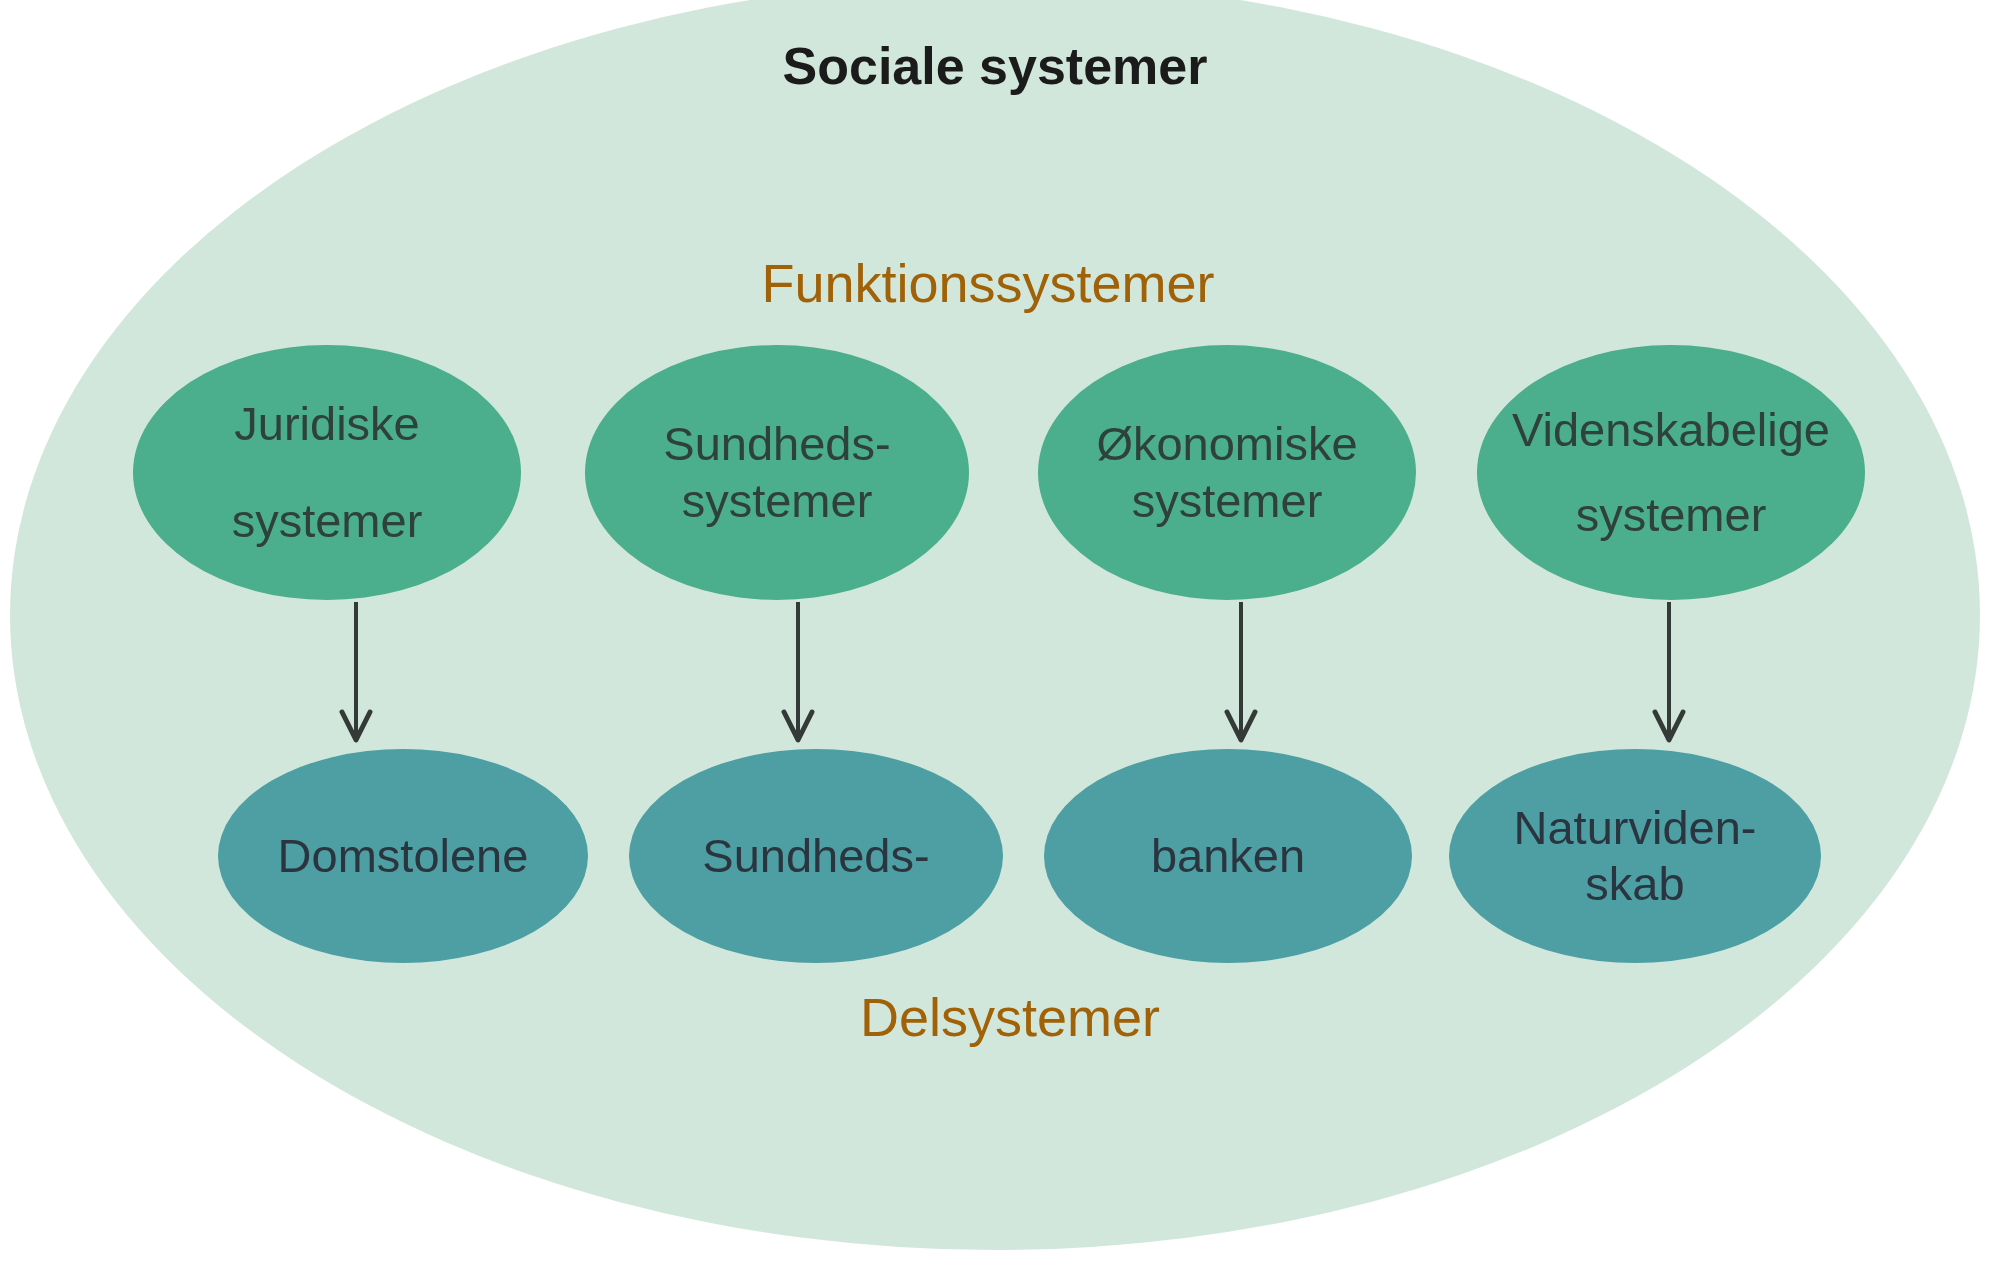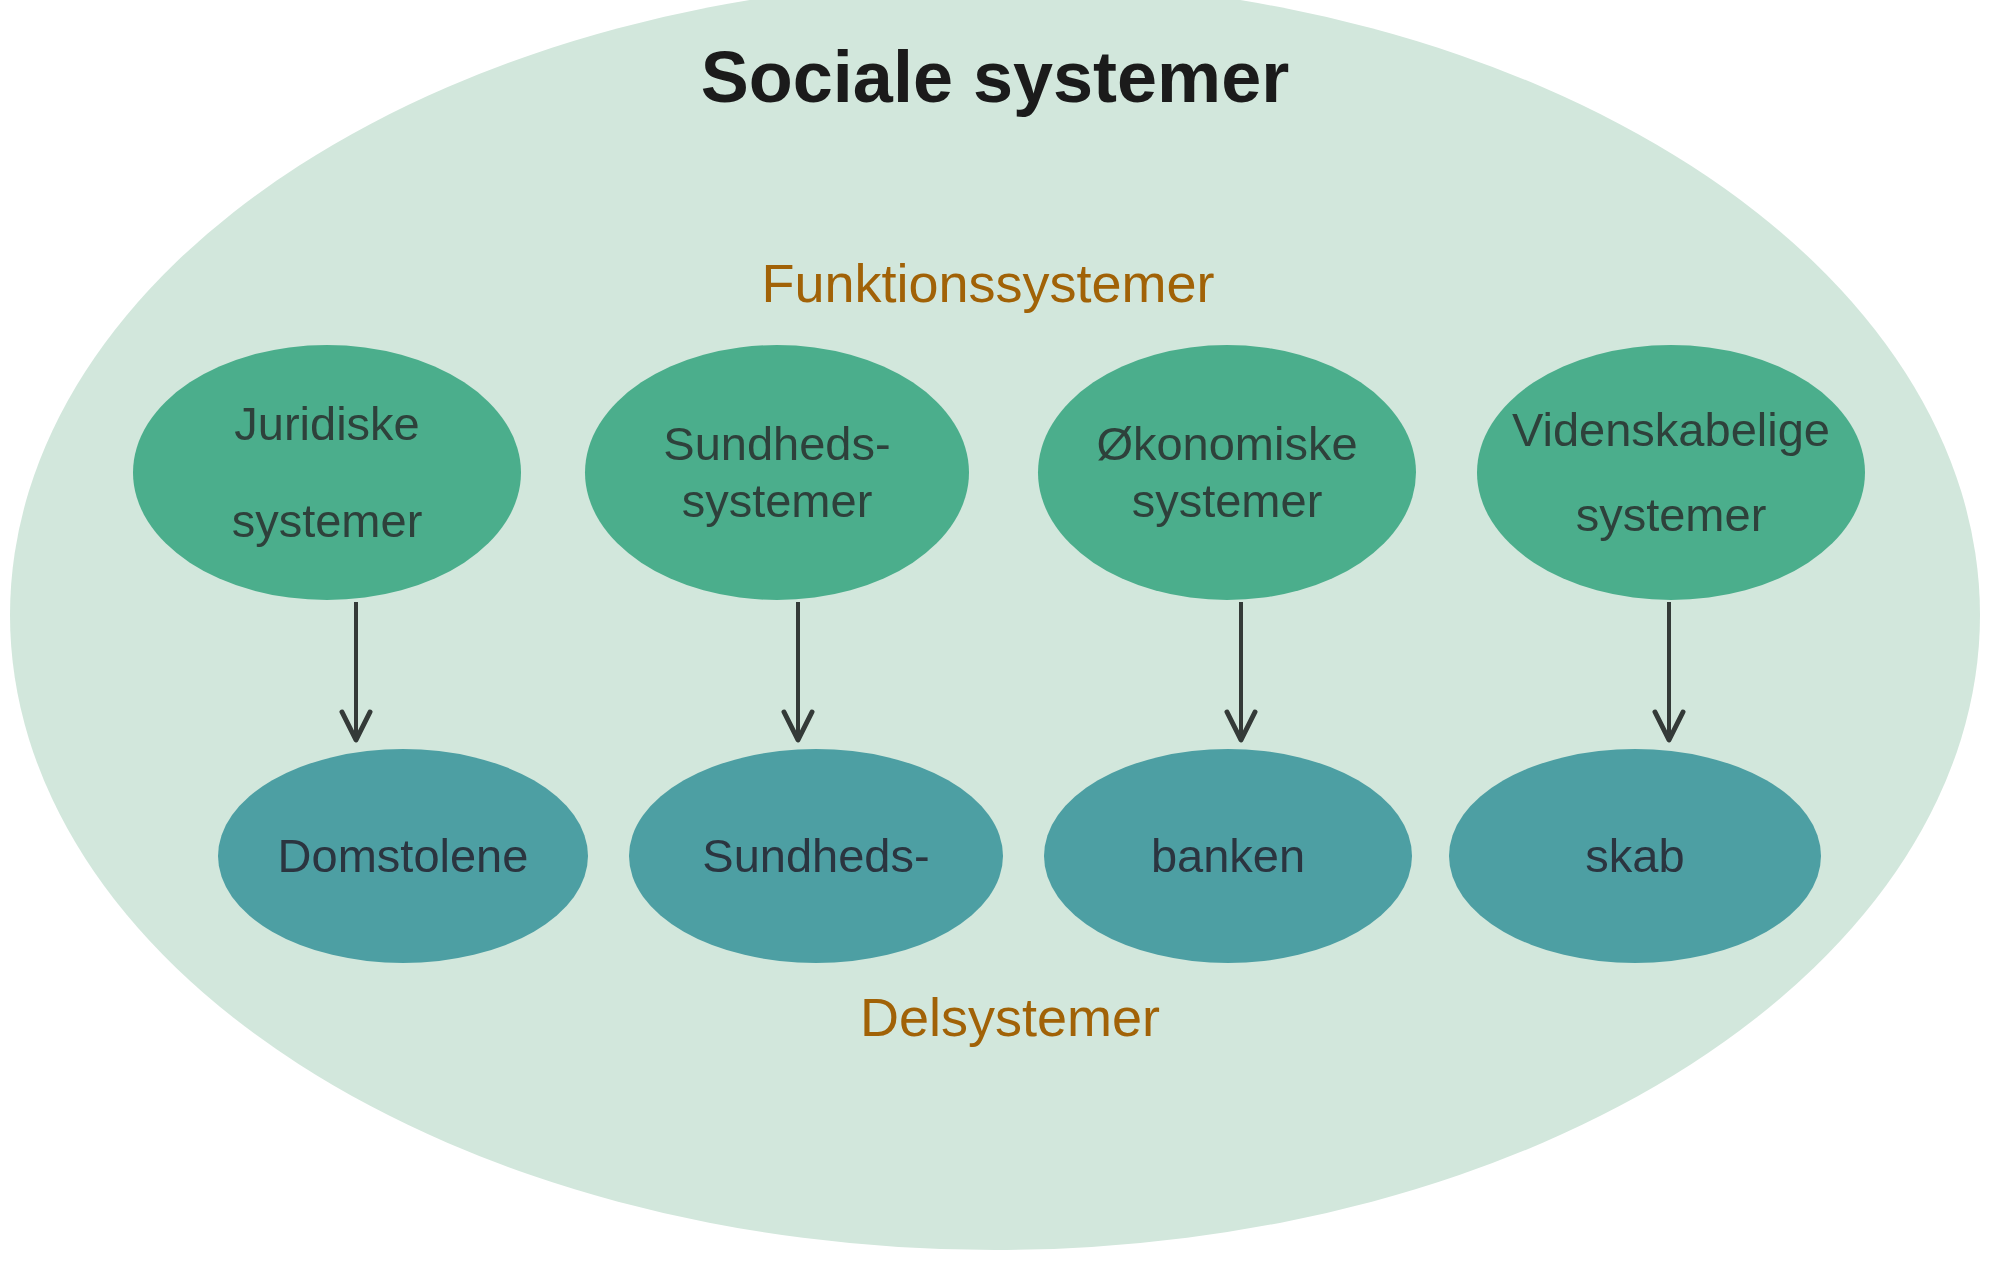--- a/index.html
+++ b/index.html
@@ -22,21 +22,21 @@
     width: 1970px;
     height: 1270px;
     background: #d2e7dc;
     border-radius: 50%;
   }
   .title {
     position: absolute;
     left: 995px;
     top: 36px;
     transform: translateX(-50%);
-    font-size: 72px;
+    font-size: 52px;
     font-weight: 700;
     color: #1b1b1b;
     white-space: nowrap;
   }
   .row-label {
     position: absolute;
     transform: translateX(-50%);
     font-size: 54px;
     color: #a16207;
     white-space: nowrap;
@@ -141,18 +141,19 @@
     <span>Domstolene</span>
 
   </div>
   <div class="node sub-node sub-2">
     <span>Sundheds-</span>
   </div>
   <div class="node sub-node sub-3">
     <span>banken</span>
   </div>
   <div class="node sub-node sub-4">
+    <span>Naturviden-</span>
     <span>skab</span>
   </div>
 
   <div class="row-label bottom">Delsystemer</div>
 
 </div>
 
 </body></html>

